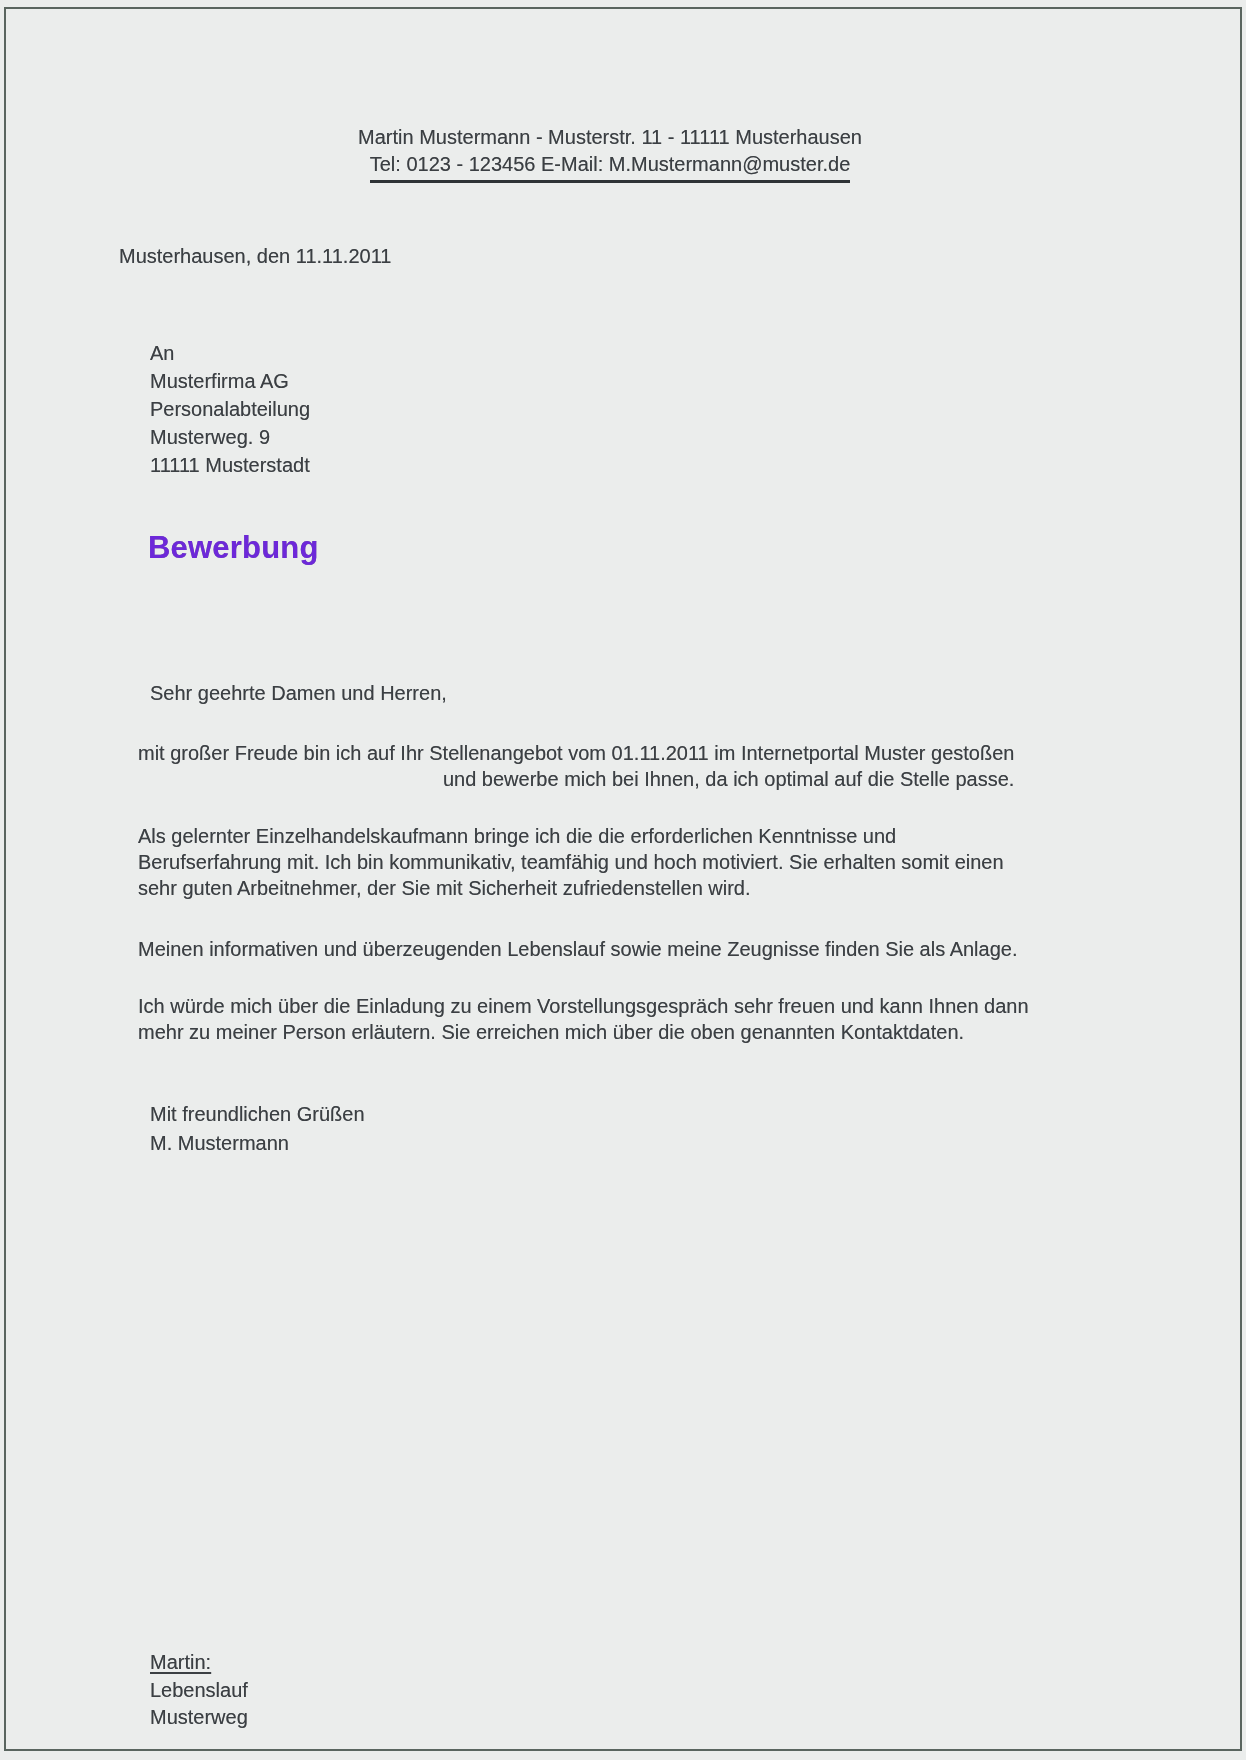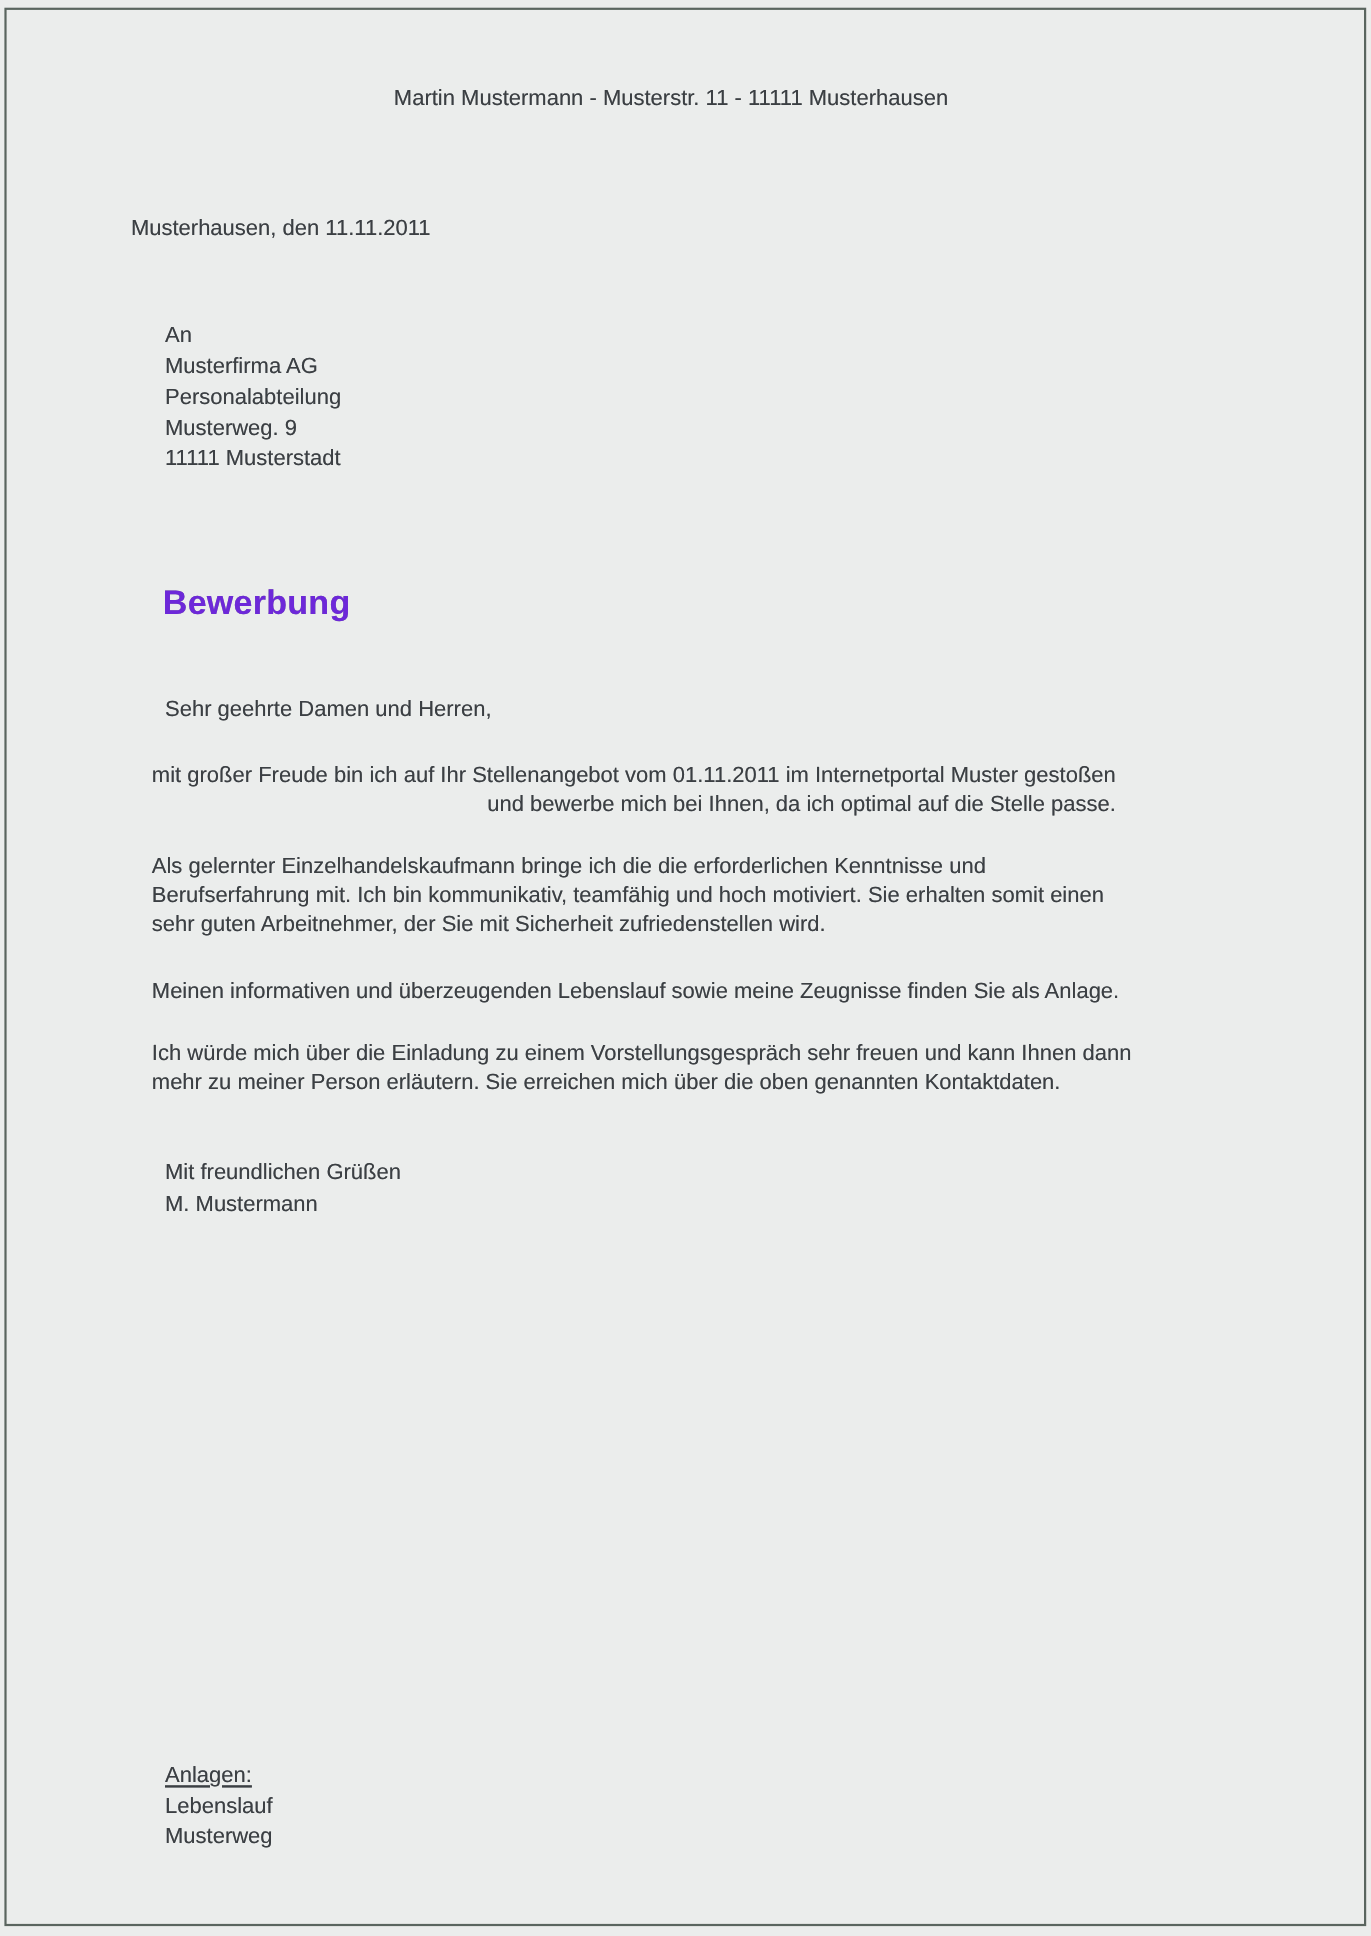--- a/index.html
+++ b/index.html
@@ -21,21 +21,21 @@
   }
   .page-border {
     position: absolute;
     left: 4px;
     top: 7px;
     right: 4px;
     bottom: 9px;
     border: 2px solid #5a655f;
     pointer-events: none;
   }
-  .block { position: absolute; }
+  .block { position: absolute; margin-top: 48px; }
 
   .sender {
     top: 76px;
     left: 150px;
     width: 920px;
     text-align: center;
     line-height: 27px;
   }
   .sender .contact-underline {
     display: inline-block;
@@ -91,20 +91,23 @@
   }
 </style>
 </head>
 <body>
 
 <div class="page">
   <div class="page-border"></div>
 
   <header class="block sender">
     <div>Martin Mustermann - Musterstr. 11 - 11111 Musterhausen</div>
+    <div>
+      <span class="contact-underline">Tel: 0123 - 123456 E-Mail: M.Mustermann@muster.de</span>
+    </div>
   </header>
 
   <div class="block dateline">Musterhausen, den 11.11.2011</div>
 
   <div class="block recipient">
     <div>An</div>
     <div>Musterfirma AG</div>
     <div>Personalabteilung</div>
     <div>Musterweg. 9</div>
     <div>11111 Musterstadt</div>
@@ -133,17 +136,17 @@
     <div>Ich würde mich über die Einladung zu einem Vorstellungsgespräch sehr freuen und kann Ihnen dann</div>
     <div>mehr zu meiner Person erläutern. Sie erreichen mich über die oben genannten Kontaktdaten.</div>
   </div>
 
   <div class="block closing">
     <div>Mit freundlichen Grüßen</div>
     <div>M. Mustermann</div>
   </div>
 
   <div class="block attachments">
-    <div class="label">Anlagen:</div>
+    <div class="label">Martin:</div>
     <div>Lebenslauf</div>
     <div>Musterweg</div>
   </div>
 </div>
 
 </body></html>

